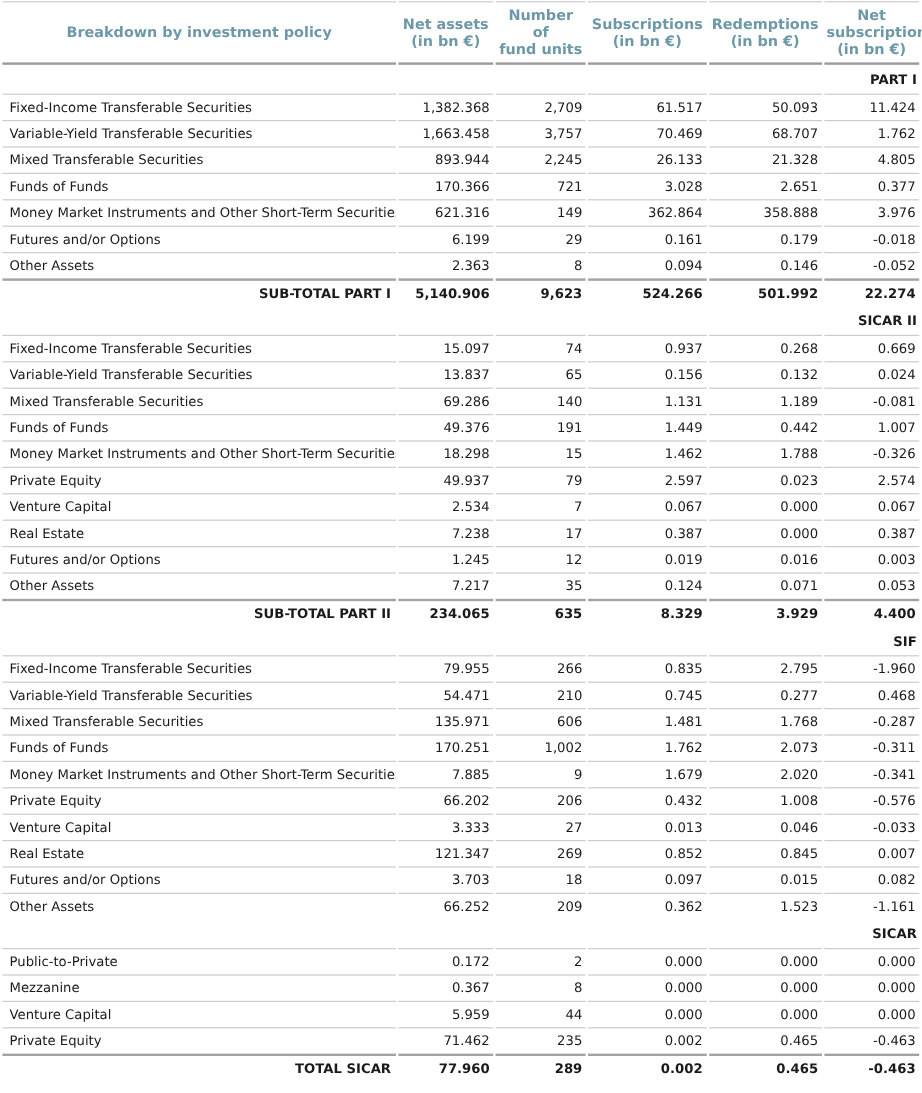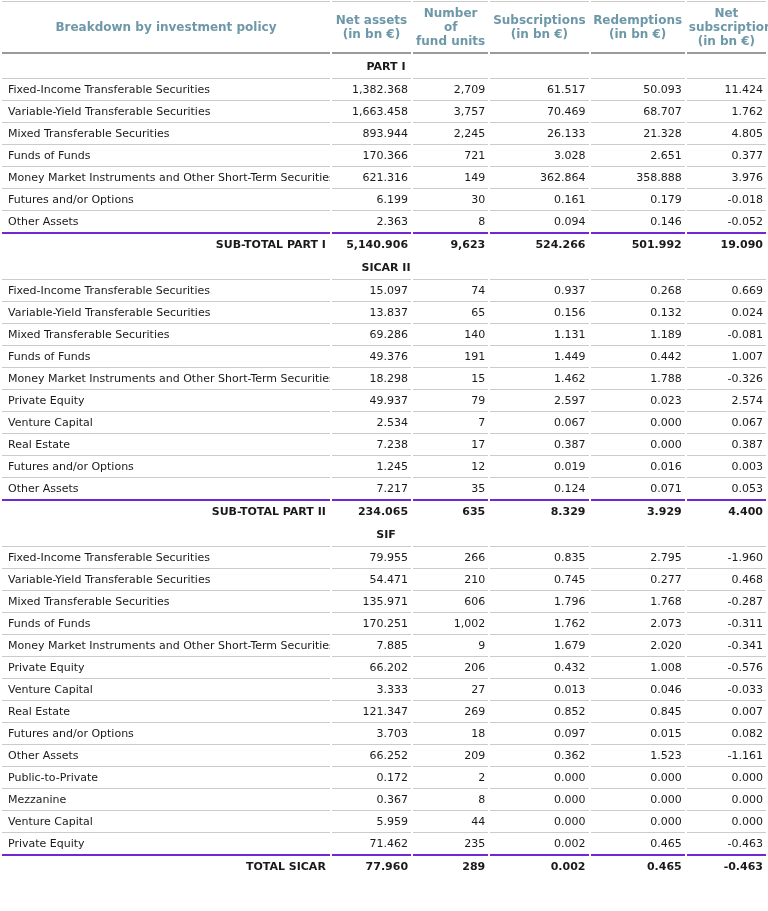--- a/index.html
+++ b/index.html
@@ -45,31 +45,31 @@
     margin-left: 16px;
   }
   td.num {
     text-align: right;
     padding-right: 3px;
     font-variant-numeric: tabular-nums;
     white-space: nowrap;
   }
   tr.section td {
     font-weight: bold;
-    text-align: center;
+    text-align: right;
     padding-left: 6px;
     padding-top: 6px;
     padding-bottom: 5px;
   }
   tr.data td {
     border-top: 1px solid #cbcbcb;
   }
   tr.subtotal td,
   tr.grandtotal td {
-    border-top: 2px solid #6d28d9;
+    border-top: 2px solid #a3a3a3;
     font-weight: bold;
   }
   td.total-label {
     text-align: right;
     padding-right: 4px;
     white-space: nowrap;
   }
 </style>
 </head>
 <body>
@@ -139,40 +139,40 @@
         <td class="label">Money Market Instruments and Other Short-Term Securities</td>
         <td class="num">621.316</td>
         <td class="num">149</td>
         <td class="num">362.864</td>
         <td class="num">358.888</td>
         <td class="num">3.976</td>
       </tr>
       <tr class="data">
         <td class="label">Futures and/or Options</td>
         <td class="num">6.199</td>
-        <td class="num">30</td>
+        <td class="num">29</td>
         <td class="num">0.161</td>
         <td class="num">0.179</td>
         <td class="num">-0.018</td>
       </tr>
       <tr class="data">
         <td class="label">Other Assets</td>
         <td class="num">2.363</td>
         <td class="num">8</td>
         <td class="num">0.094</td>
         <td class="num">0.146</td>
         <td class="num">-0.052</td>
       </tr>
       <tr class="subtotal">
         <td class="label total-label">SUB-TOTAL PART I</td>
         <td class="num">5,140.906</td>
         <td class="num">9,623</td>
         <td class="num">524.266</td>
         <td class="num">501.992</td>
-        <td class="num">19.090</td>
+        <td class="num">22.274</td>
       </tr>
       <tr class="section">
         <td class="sec-label" colspan="6">SICAR II</td>
       </tr>
       <tr class="data">
         <td class="label">Fixed-Income Transferable Securities</td>
         <td class="num">15.097</td>
         <td class="num">74</td>
         <td class="num">0.937</td>
         <td class="num">0.268</td>
@@ -274,21 +274,21 @@
         <td class="num">54.471</td>
         <td class="num">210</td>
         <td class="num">0.745</td>
         <td class="num">0.277</td>
         <td class="num">0.468</td>
       </tr>
       <tr class="data">
         <td class="label">Mixed Transferable Securities</td>
         <td class="num">135.971</td>
         <td class="num">606</td>
-        <td class="num">1.796</td>
+        <td class="num">1.481</td>
         <td class="num">1.768</td>
         <td class="num">-0.287</td>
       </tr>
       <tr class="data">
         <td class="label">Funds of Funds</td>
         <td class="num">170.251</td>
         <td class="num">1,002</td>
         <td class="num">1.762</td>
         <td class="num">2.073</td>
         <td class="num">-0.311</td>
@@ -333,20 +333,23 @@
         <td class="num">0.015</td>
         <td class="num">0.082</td>
       </tr>
       <tr class="data">
         <td class="label">Other Assets</td>
         <td class="num">66.252</td>
         <td class="num">209</td>
         <td class="num">0.362</td>
         <td class="num">1.523</td>
         <td class="num">-1.161</td>
+      </tr>
+      <tr class="section">
+        <td class="sec-label" colspan="6">SICAR</td>
       </tr>
       <tr class="data">
         <td class="label">Public-to-Private</td>
         <td class="num">0.172</td>
         <td class="num">2</td>
         <td class="num">0.000</td>
         <td class="num">0.000</td>
         <td class="num">0.000</td>
       </tr>
       <tr class="data">

